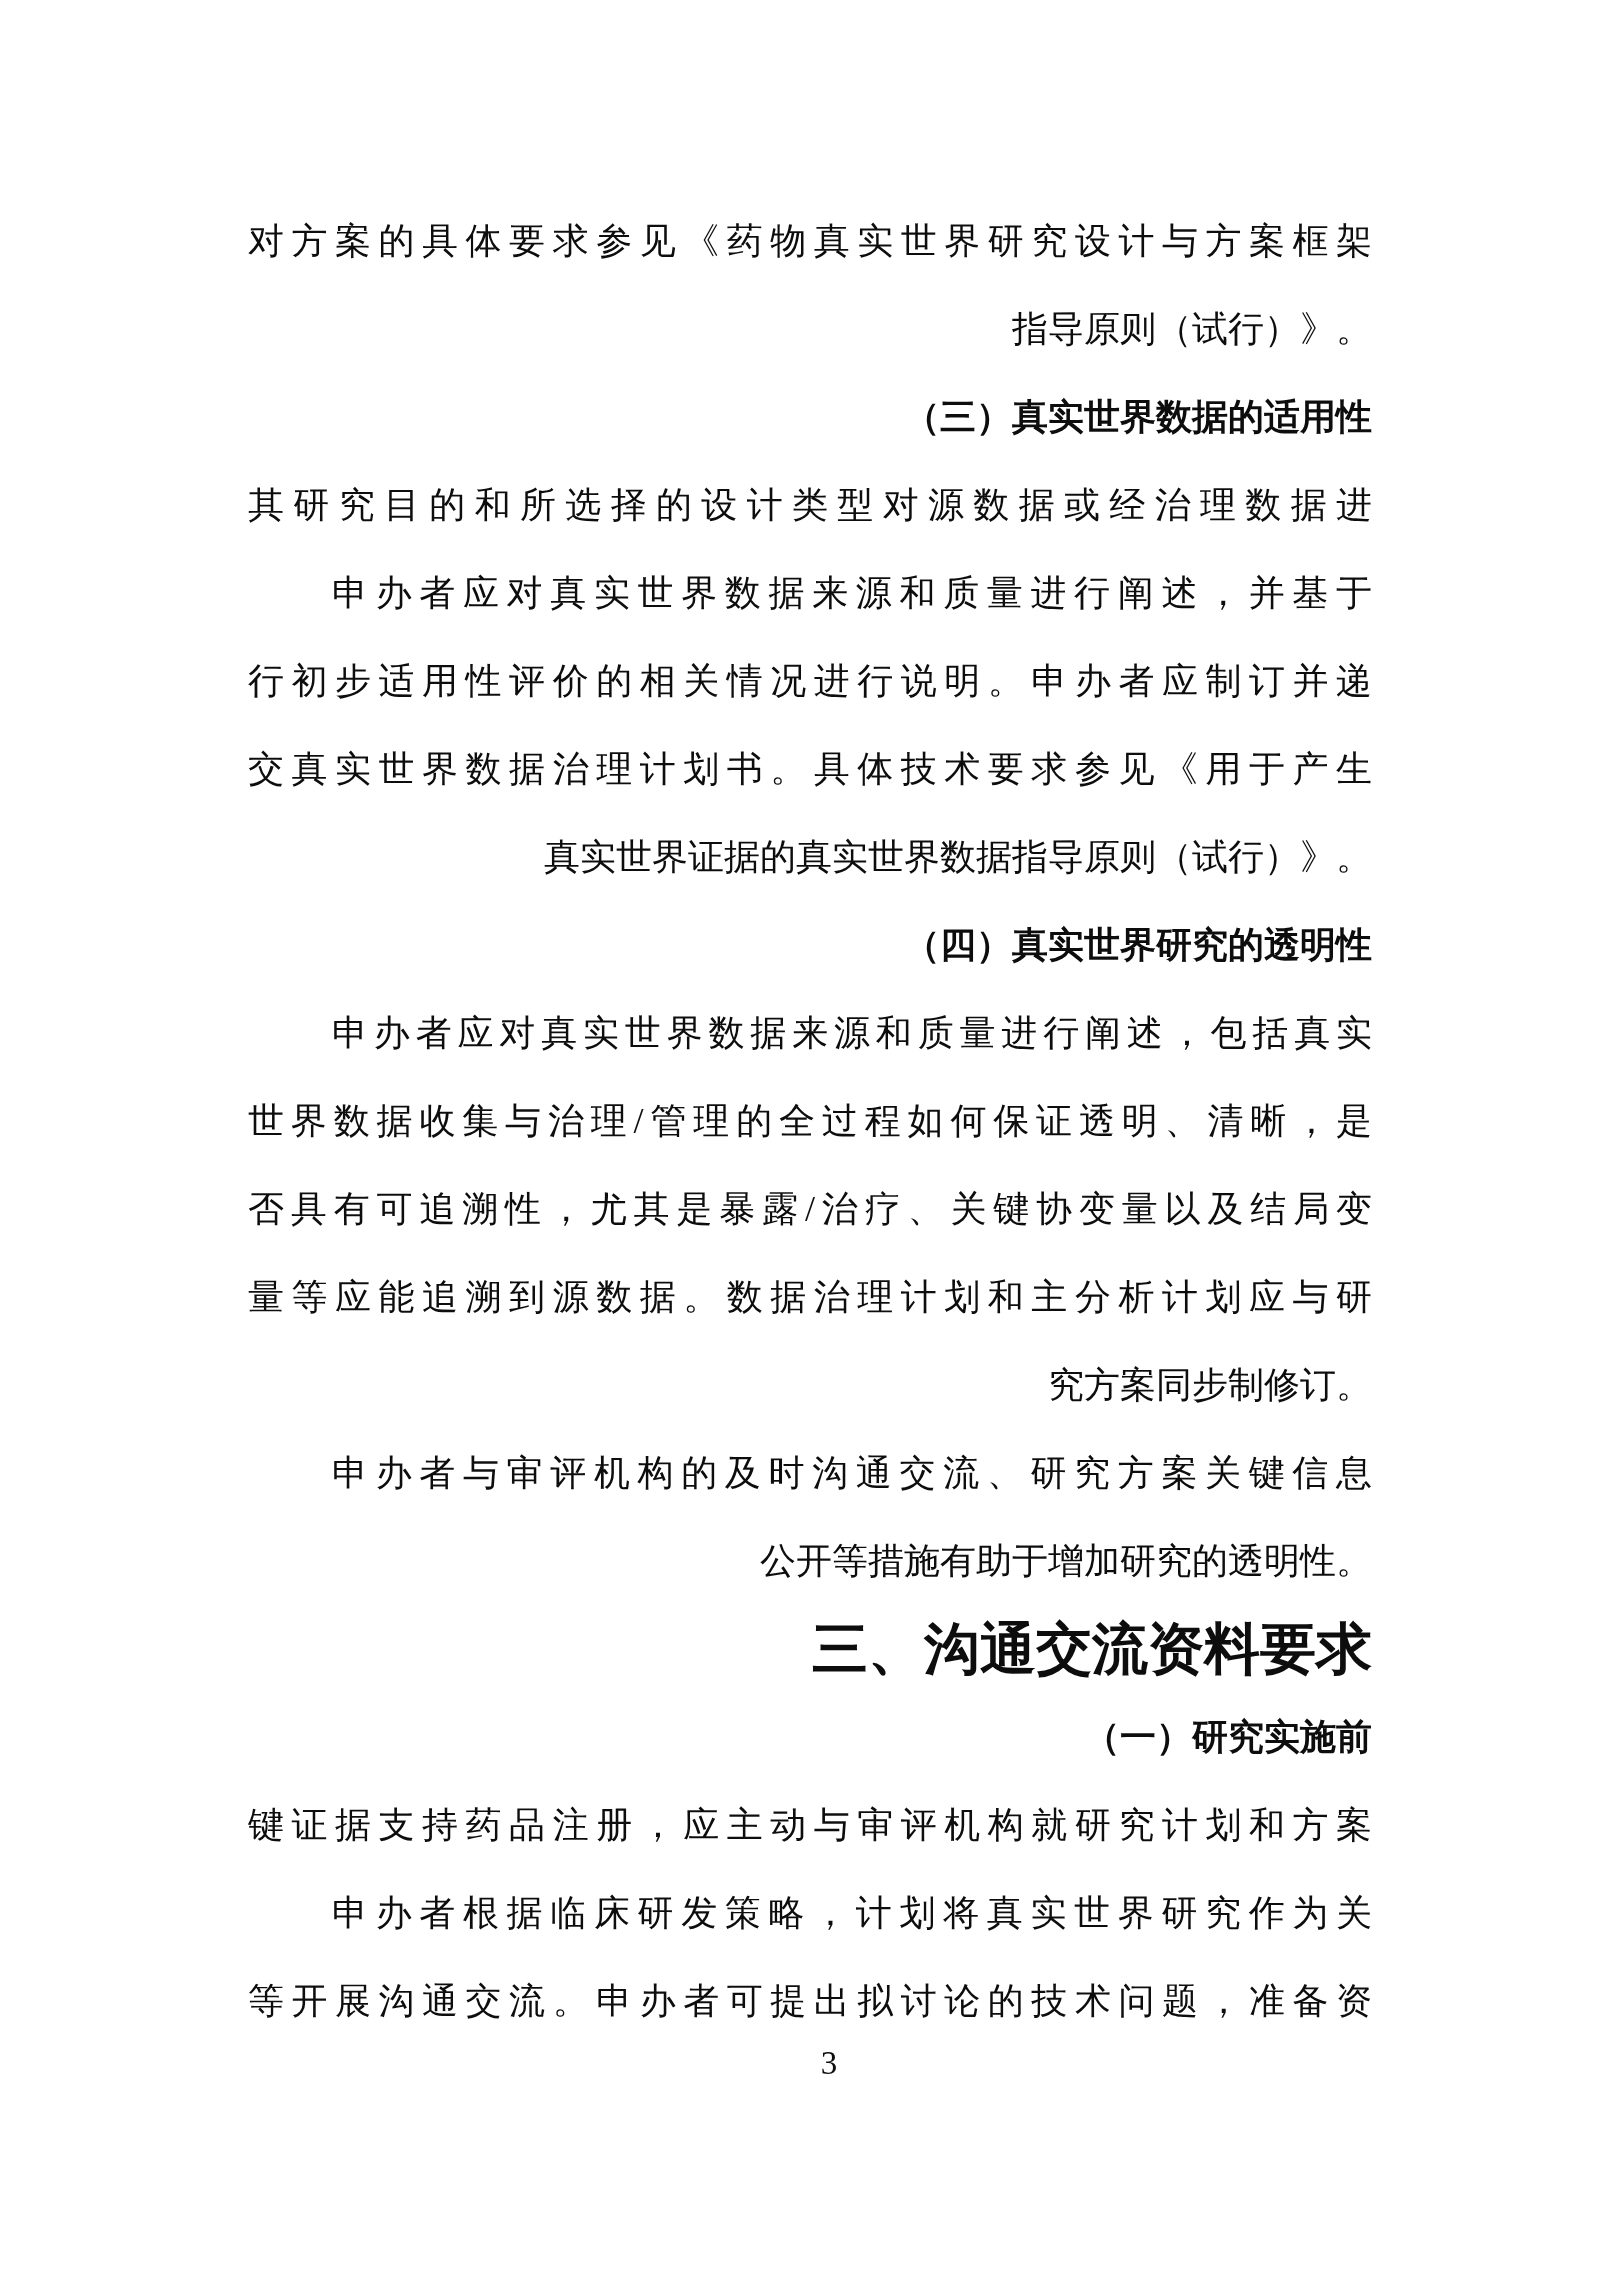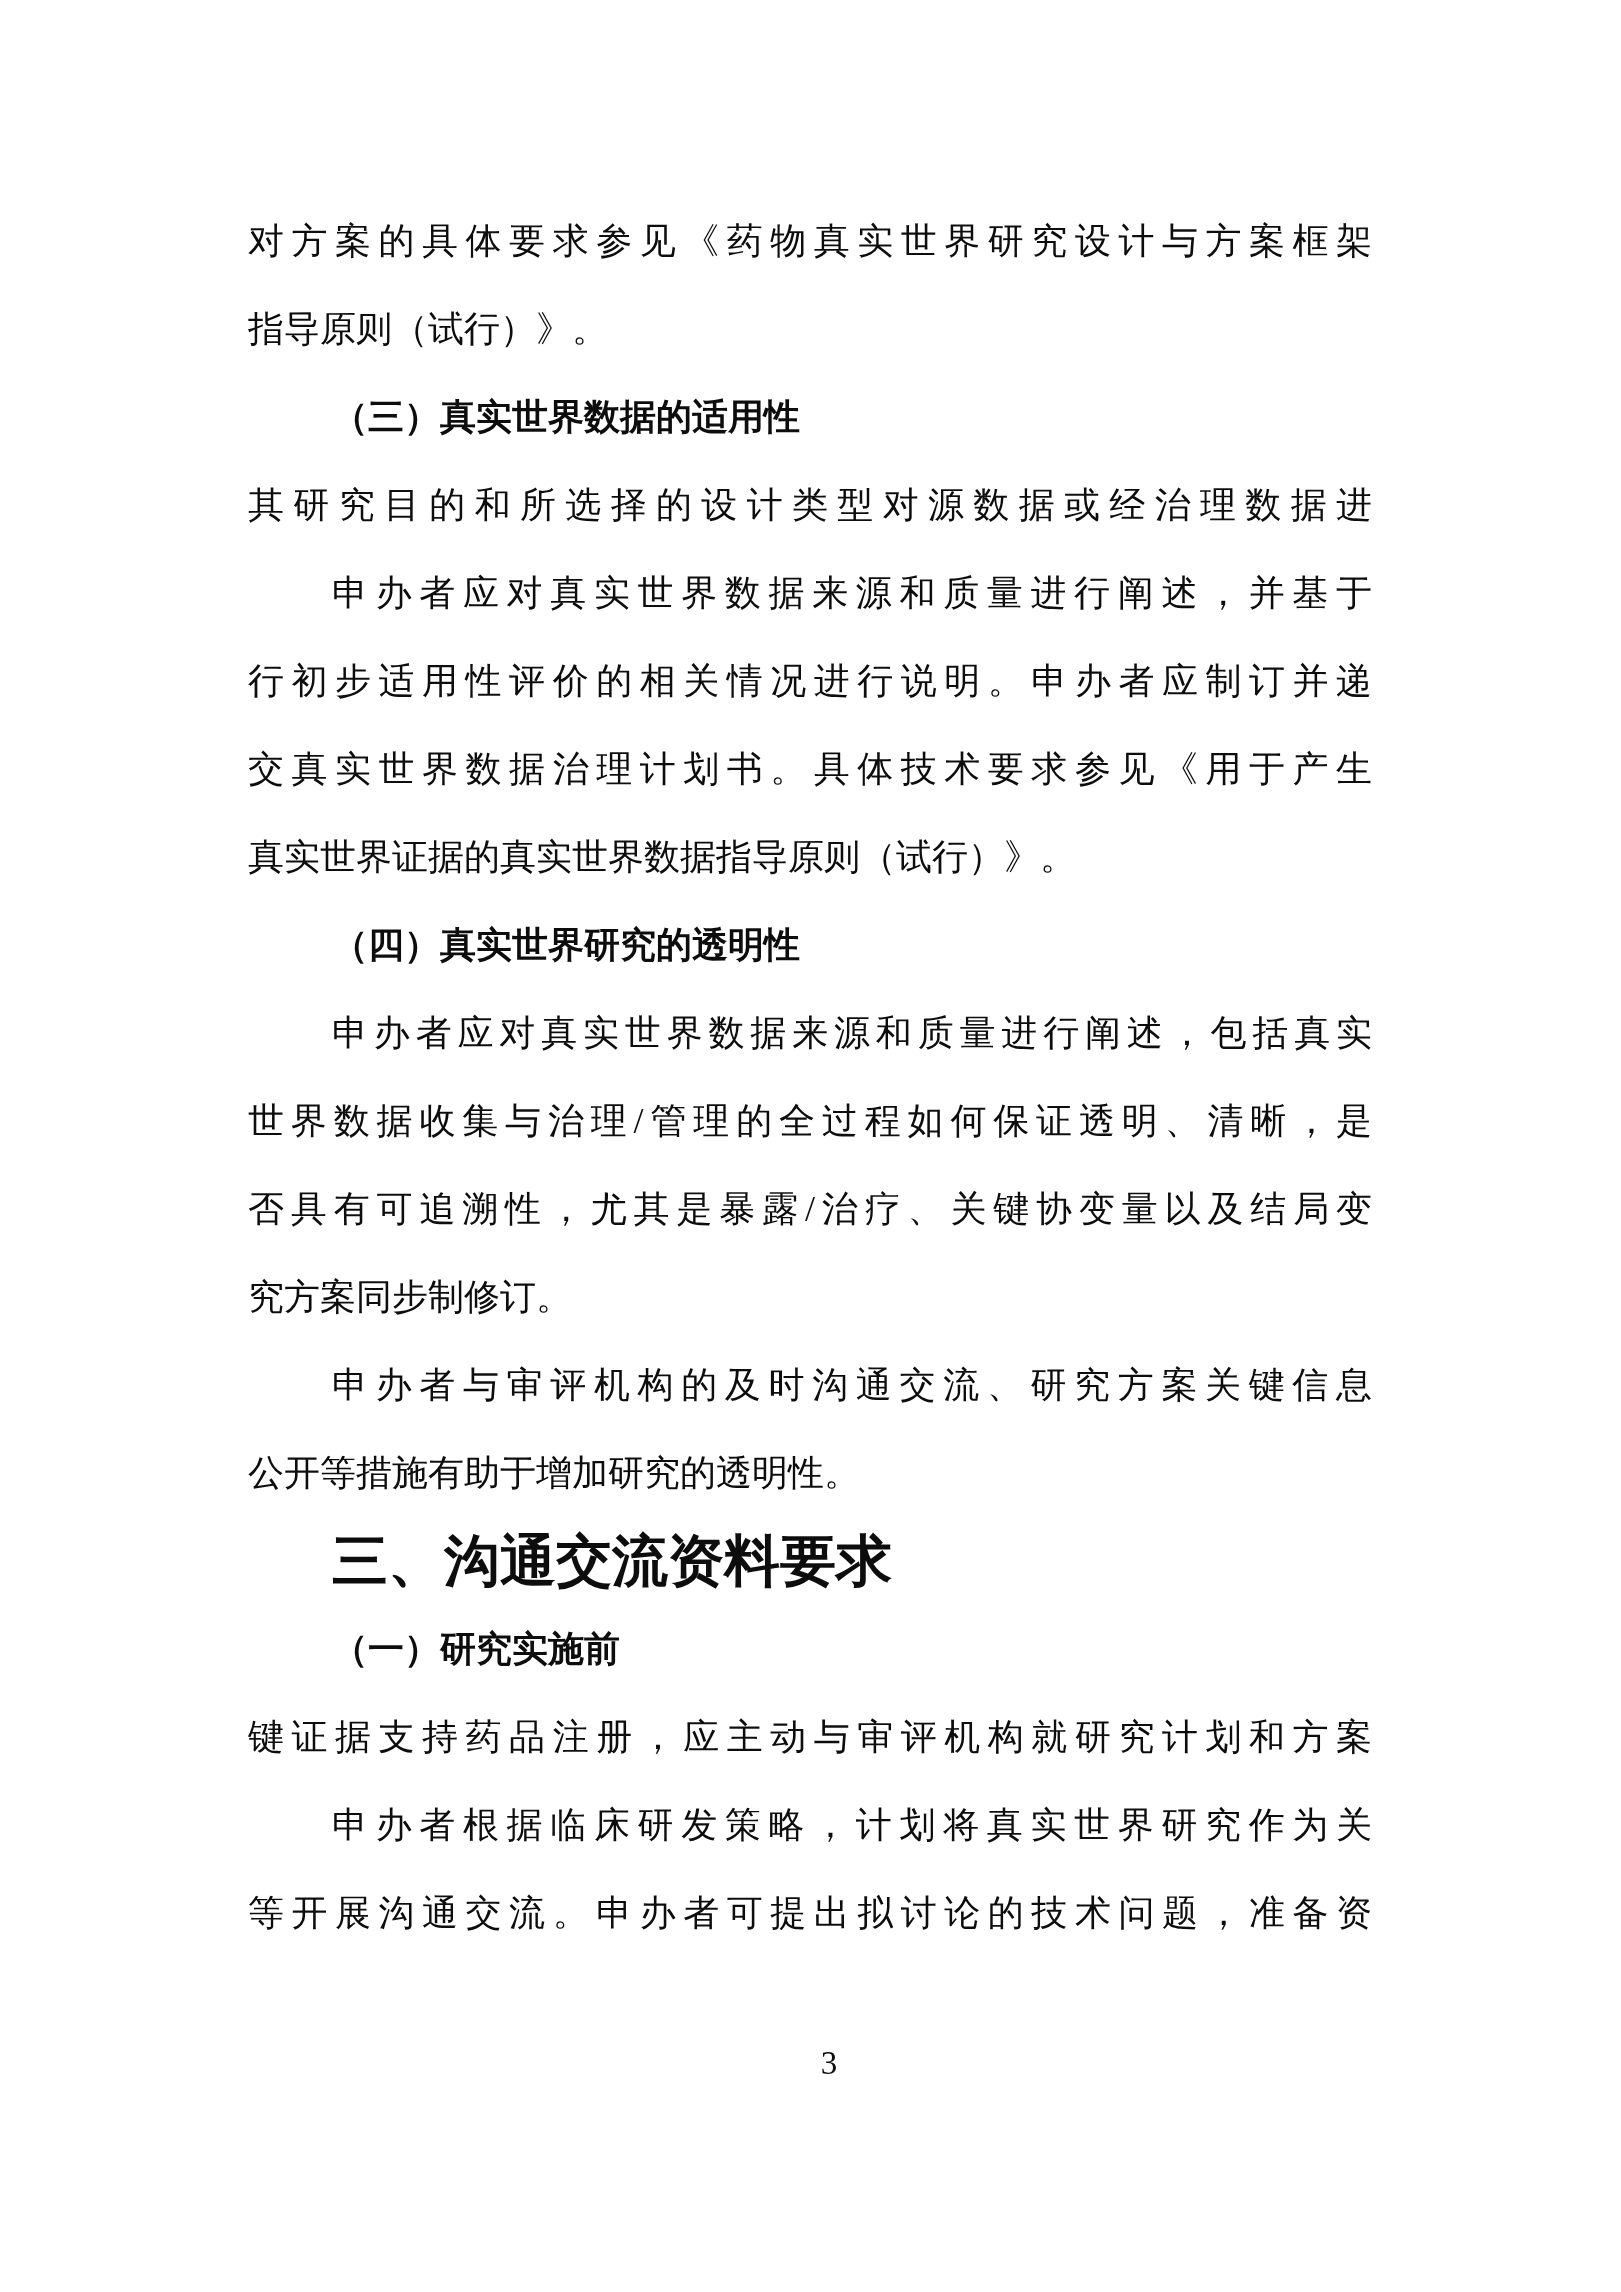--- a/index.html
+++ b/index.html
@@ -42,21 +42,21 @@
   }
   .indent {
     text-indent: 84px;
   }
   .justify {
     text-align: justify;
     text-align-last: justify;
     text-justify: inter-character;
   }
   .no-justify {
-    text-align: left;
+    text-align: right;
     white-space: nowrap;
   }
   .page-num-row {
     position: absolute;
     top: 2041px;
     left: 0;
     width: 100%;
     text-align: center;
     line-height: 45px;
     height: 45px;
@@ -80,20 +80,21 @@
       <div class="line kai-heading no-justify indent">（三）真实世界数据的适用性</div>
       <div class="line body-line justify">其研究目的和所选择的设计类型对源数据或经治理数据进</div>
       <div class="line body-line justify indent">申办者应对真实世界数据来源和质量进行阐述，并基于</div>
       <div class="line body-line justify">行初步适用性评价的相关情况进行说明。申办者应制订并递</div>
       <div class="line body-line justify">交真实世界数据治理计划书。具体技术要求参见《用于产生</div>
       <div class="line body-line no-justify">真实世界证据的真实世界数据指导原则（试行）》。</div>
       <div class="line kai-heading no-justify indent">（四）真实世界研究的透明性</div>
       <div class="line body-line justify indent">申办者应对真实世界数据来源和质量进行阐述，包括真实</div>
       <div class="line body-line justify">世界数据收集与治理/管理的全过程如何保证透明、清晰，是</div>
       <div class="line body-line justify">否具有可追溯性，尤其是暴露/治疗、关键协变量以及结局变</div>
+      <div class="line body-line justify">量等应能追溯到源数据。数据治理计划和主分析计划应与研</div>
       <div class="line body-line no-justify">究方案同步制修订。</div>
       <div class="line body-line justify indent">申办者与审评机构的及时沟通交流、研究方案关键信息</div>
       <div class="line body-line no-justify">公开等措施有助于增加研究的透明性。</div>
       <div class="line hei-heading no-justify indent">三、沟通交流资料要求</div>
       <div class="line kai-heading no-justify indent">（一）研究实施前</div>
       <div class="line body-line justify">键证据支持药品注册，应主动与审评机构就研究计划和方案</div>
       <div class="line body-line justify indent">申办者根据临床研发策略，计划将真实世界研究作为关</div>
       <div class="line body-line justify">等开展沟通交流。申办者可提出拟讨论的技术问题，准备资</div>
     </div>
 

